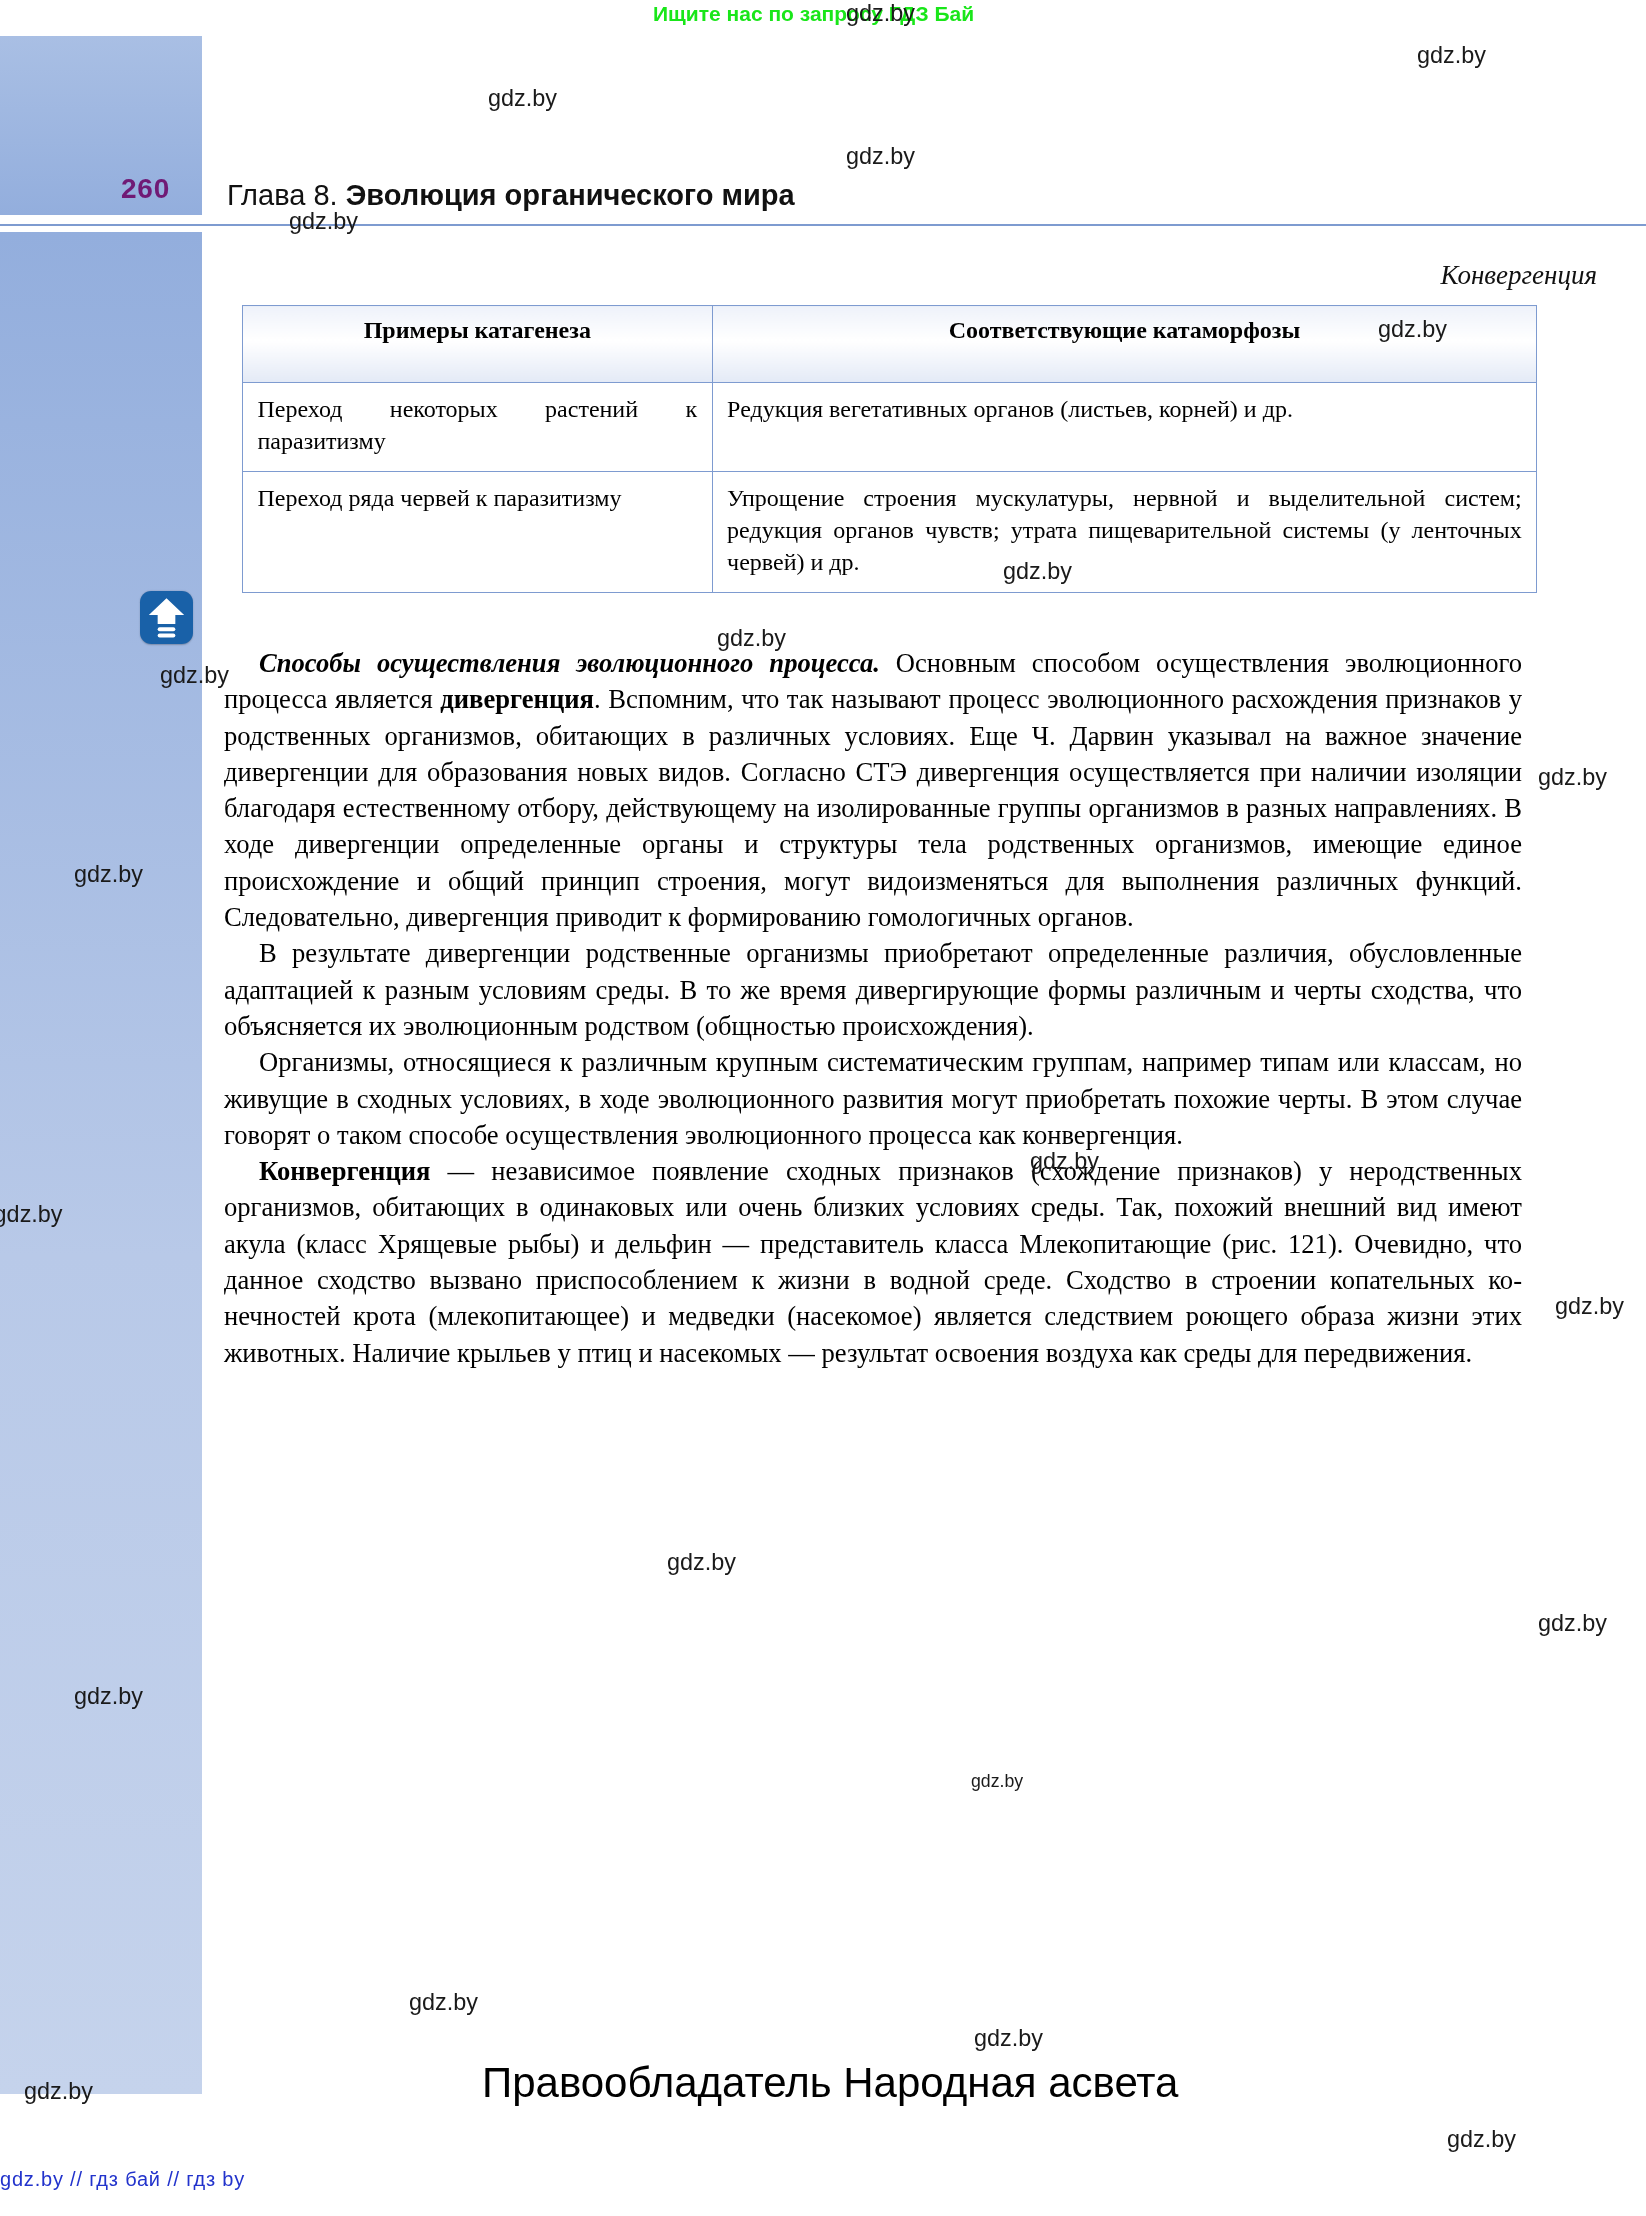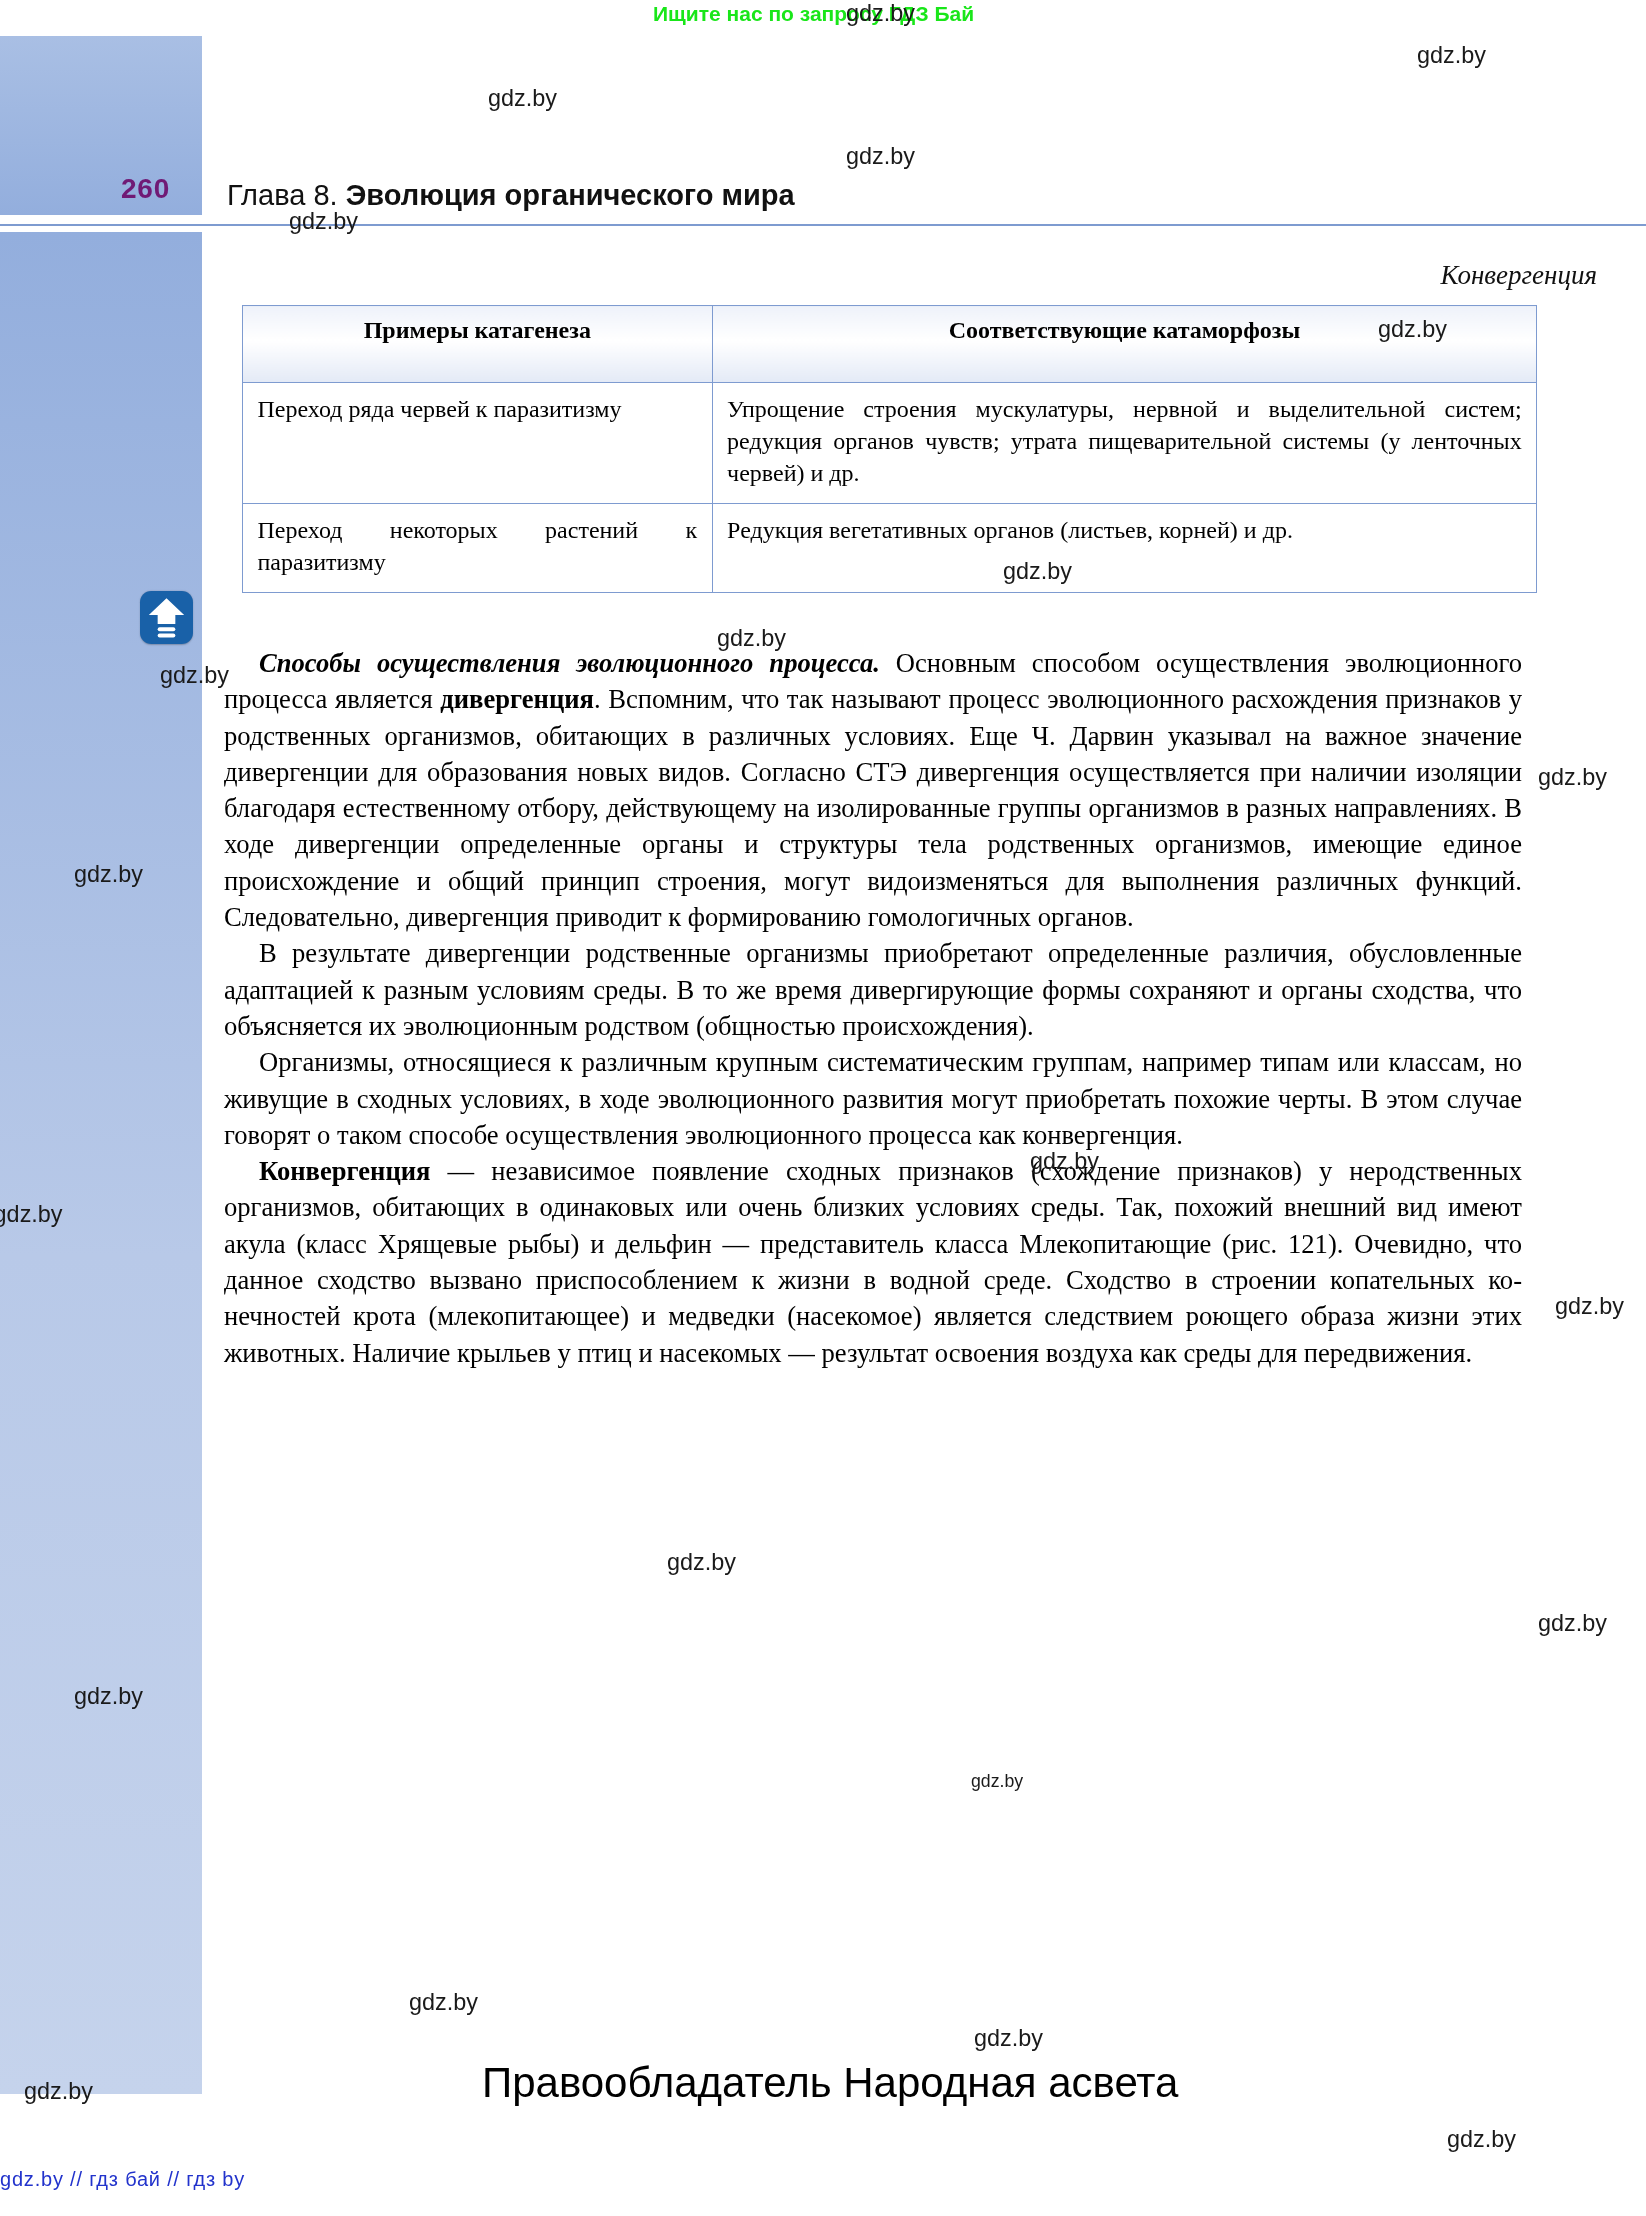--- a/index.html
+++ b/index.html
@@ -211,43 +211,43 @@
 
 <table class="tbl">
   <thead>
     <tr>
       <th class="col-left">Примеры катагенеза</th>
       <th class="col-right">Соответствующие катаморфозы</th>
     </tr>
   </thead>
   <tbody>
     <tr>
+      <td class="col-left">Переход некоторых расте­ний к паразитизму</td>
+      <td class="col-right">Редукция вегетативных органов (листьев, корней) и др.</td>
+    </tr>
+    <tr>
       <td class="col-left">Переход ряда червей к пара­зитизму</td>
       <td class="col-right">Упрощение строения мускулатуры, нервной и выде­лительной систем; редукция органов чувств; утрата пищеварительной системы (у ленточных червей) и др.</td>
-    </tr>
-    <tr>
-      <td class="col-left">Переход некоторых расте­ний к паразитизму</td>
-      <td class="col-right">Редукция вегетативных органов (листьев, корней) и др.</td>
     </tr>
   </tbody>
 </table>
 
 <div class="home-btn">
   <svg width="53" height="53" viewBox="0 0 66 66" aria-hidden="true">
     <path d="M33 9 L55 30 L44 30 L44 41 L22 41 L22 30 L11 30 Z" fill="#ffffff"></path>
     <rect x="22" y="45" width="22" height="5" rx="2.5" fill="#ffffff"></rect>
     <rect x="22" y="53" width="22" height="5" rx="2.5" fill="#ffffff"></rect>
   </svg>
 </div>
 
 <div class="body-col">
   <p class="p">
     <i class="bi">Способы осуществления эволюционного процесса.</i><span> Основным спо­собом осуществления эволюционного процесса является </span><b>дивергенция</b><span>. Вспомним, что так называют процесс эволюционного расхождения при­знаков у родственных организмов, обитающих в различных условиях. Еще Ч. Дарвин указывал на важное значение дивергенции для образования новых видов. Согласно СТЭ дивергенция осуществляется при наличии изо­ляции благодаря естественному отбору, действующему на изолированные группы организмов в разных направлениях. В ходе дивергенции опреде­ленные органы и структуры тела родственных организмов, имеющие еди­ное происхождение и общий принцип строения, могут видоизменяться для выполнения различных функций. Следовательно, дивергенция приводит к формированию гомологичных органов.</span>
   </p>
-  <p class="p">В результате дивергенции родственные организмы приобретают опреде­ленные различия, обусловленные адаптацией к разным условиям среды. В то же время дивергирующие формы сохраняют и органы сходства, что объясняется их эволюционным родством (общностью происхождения).</p>
+  <p class="p">В результате дивергенции родственные организмы приобретают опреде­ленные различия, обусловленные адаптацией к разным условиям среды. В то же время дивергирующие формы различным и черты сходства, что объясняется их эволюционным родством (общностью происхождения).</p>
   <p class="p">Организмы, относящиеся к различным крупным систематическим группам, например типам или классам, но живущие в сходных условиях, в ходе эволюционного развития могут приобретать похожие черты. В этом случае говорят о таком способе осуществления эволюционного процесса как конвергенция.</p>
   <p class="p">
     <b>Конвергенция</b><span> — независимое появление сходных признаков (схожде­ние признаков) у неродственных организмов, обитающих в одинаковых или очень близких условиях среды. Так, похожий внешний вид имеют акула (класс Хрящевые рыбы) и дельфин — представитель класса Мле­копитающие (рис. 121). Очевидно, что данное сходство вызвано приспо­соблением к жизни в водной среде. Сходство в строении копательных ко­нечностей крота (млекопитающее) и медведки (насекомое) является след­ствием роющего образа жизни этих животных. Наличие крыльев у птиц и насекомых — результат освоения воздуха как среды для передвижения.</span>
   </p>
 </div>
 
 <div class="wm" style="left:488px;  top:85px; font-size:23.4px;">gdz.by</div>
 <div class="wm" style="left:1417px; top:42px;  font-size:23.4px;">gdz.by</div>
 <div class="wm" style="left:846px; top:178x; font-size:23.4px;">gdz.by</div>
 <div class="wm" style="left:846px; top:143px; font-size:23.4px;">gdz.by</div>

